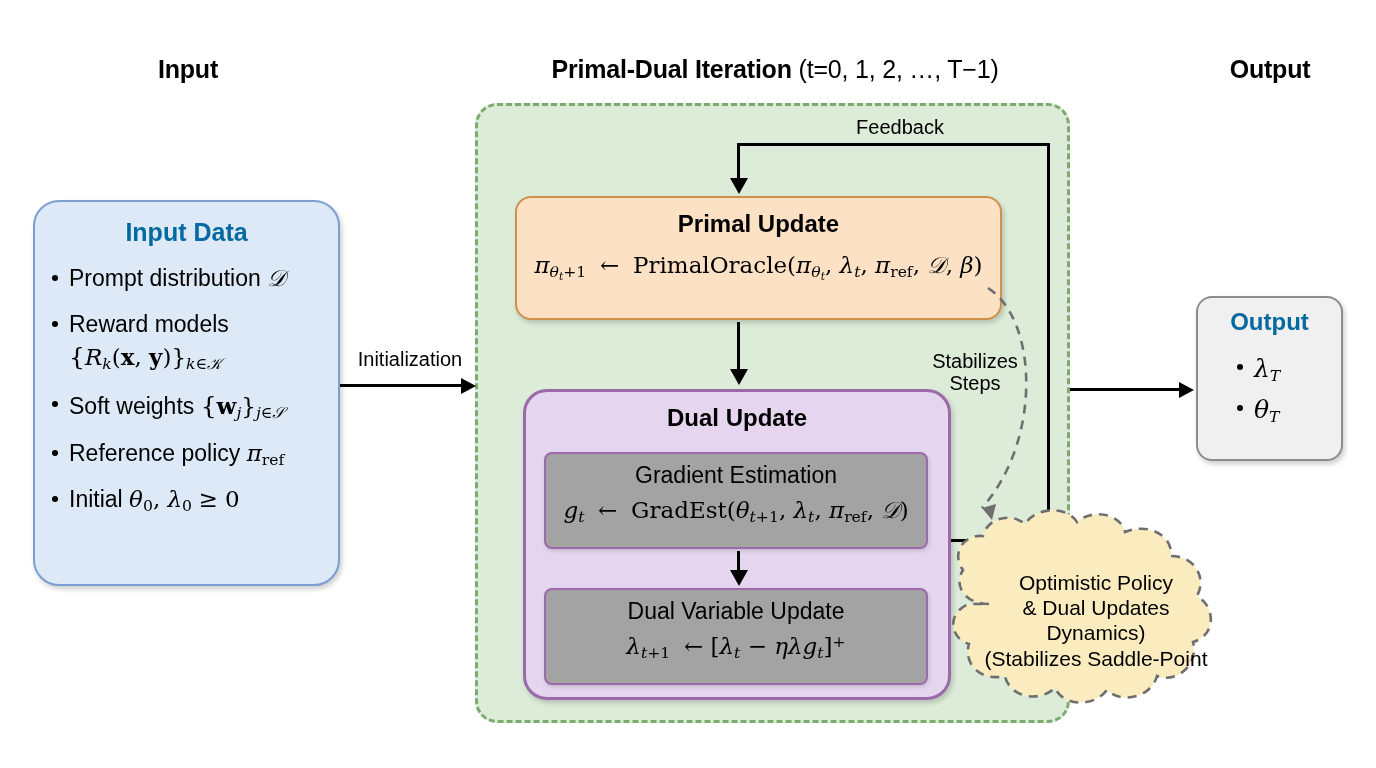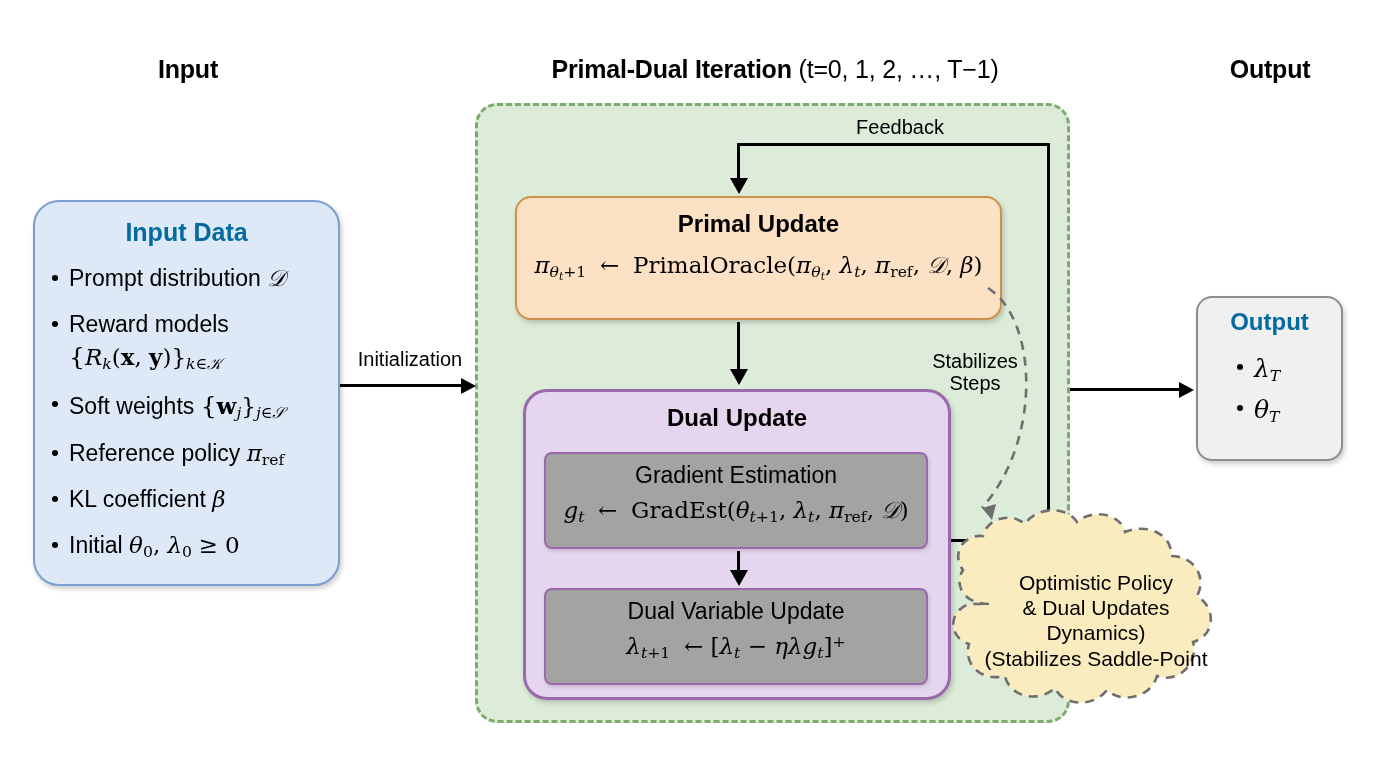--- a/index.html
+++ b/index.html
@@ -124,23 +124,20 @@
       </li>
       <li>
         Reward models<br>
         <span class="mr" style="font-size:25px;">{</span><span class="mi">R</span><sub class="mi">k</sub><span class="mr">(</span><span class="mb">x</span><span class="mr">,&nbsp;</span><span class="mb">y</span><span class="mr">)}</span><sub class="mi">k∈<span class="cal">𝒦</span></sub>
       </li>
       <li>
         Soft weights <span class="mr" style="font-size:25px;">{</span><span class="mb">w</span><sub class="mi">j</sub><span class="mr">}</span><sub class="mi">j∈<span class="cal">𝒮</span></sub>
       </li>
       <li>
         Reference policy <span class="mi">π</span><sub class="mr">ref</sub>
-      </li>
-      <li>
-        KL coefficient <span class="mi">β</span>
       </li>
       <li>
         Initial <span class="mi">θ</span><sub class="mr">0</sub><span class="mr">,&nbsp;</span><span class="mi">λ</span><sub class="mr">0</sub> <span class="mr">≥ 0</span>
       </li>
     </ul>
   </div>
 
   <div class="abs edge-label" style="left:345px;top:348px;width:130px;">Initialization</div>
   <div class="abs hline" style="left:340px;top:384px;width:122px;"></div>
   <div class="abs arrowhead-right" style="left:461px;top:378px;"></div>

